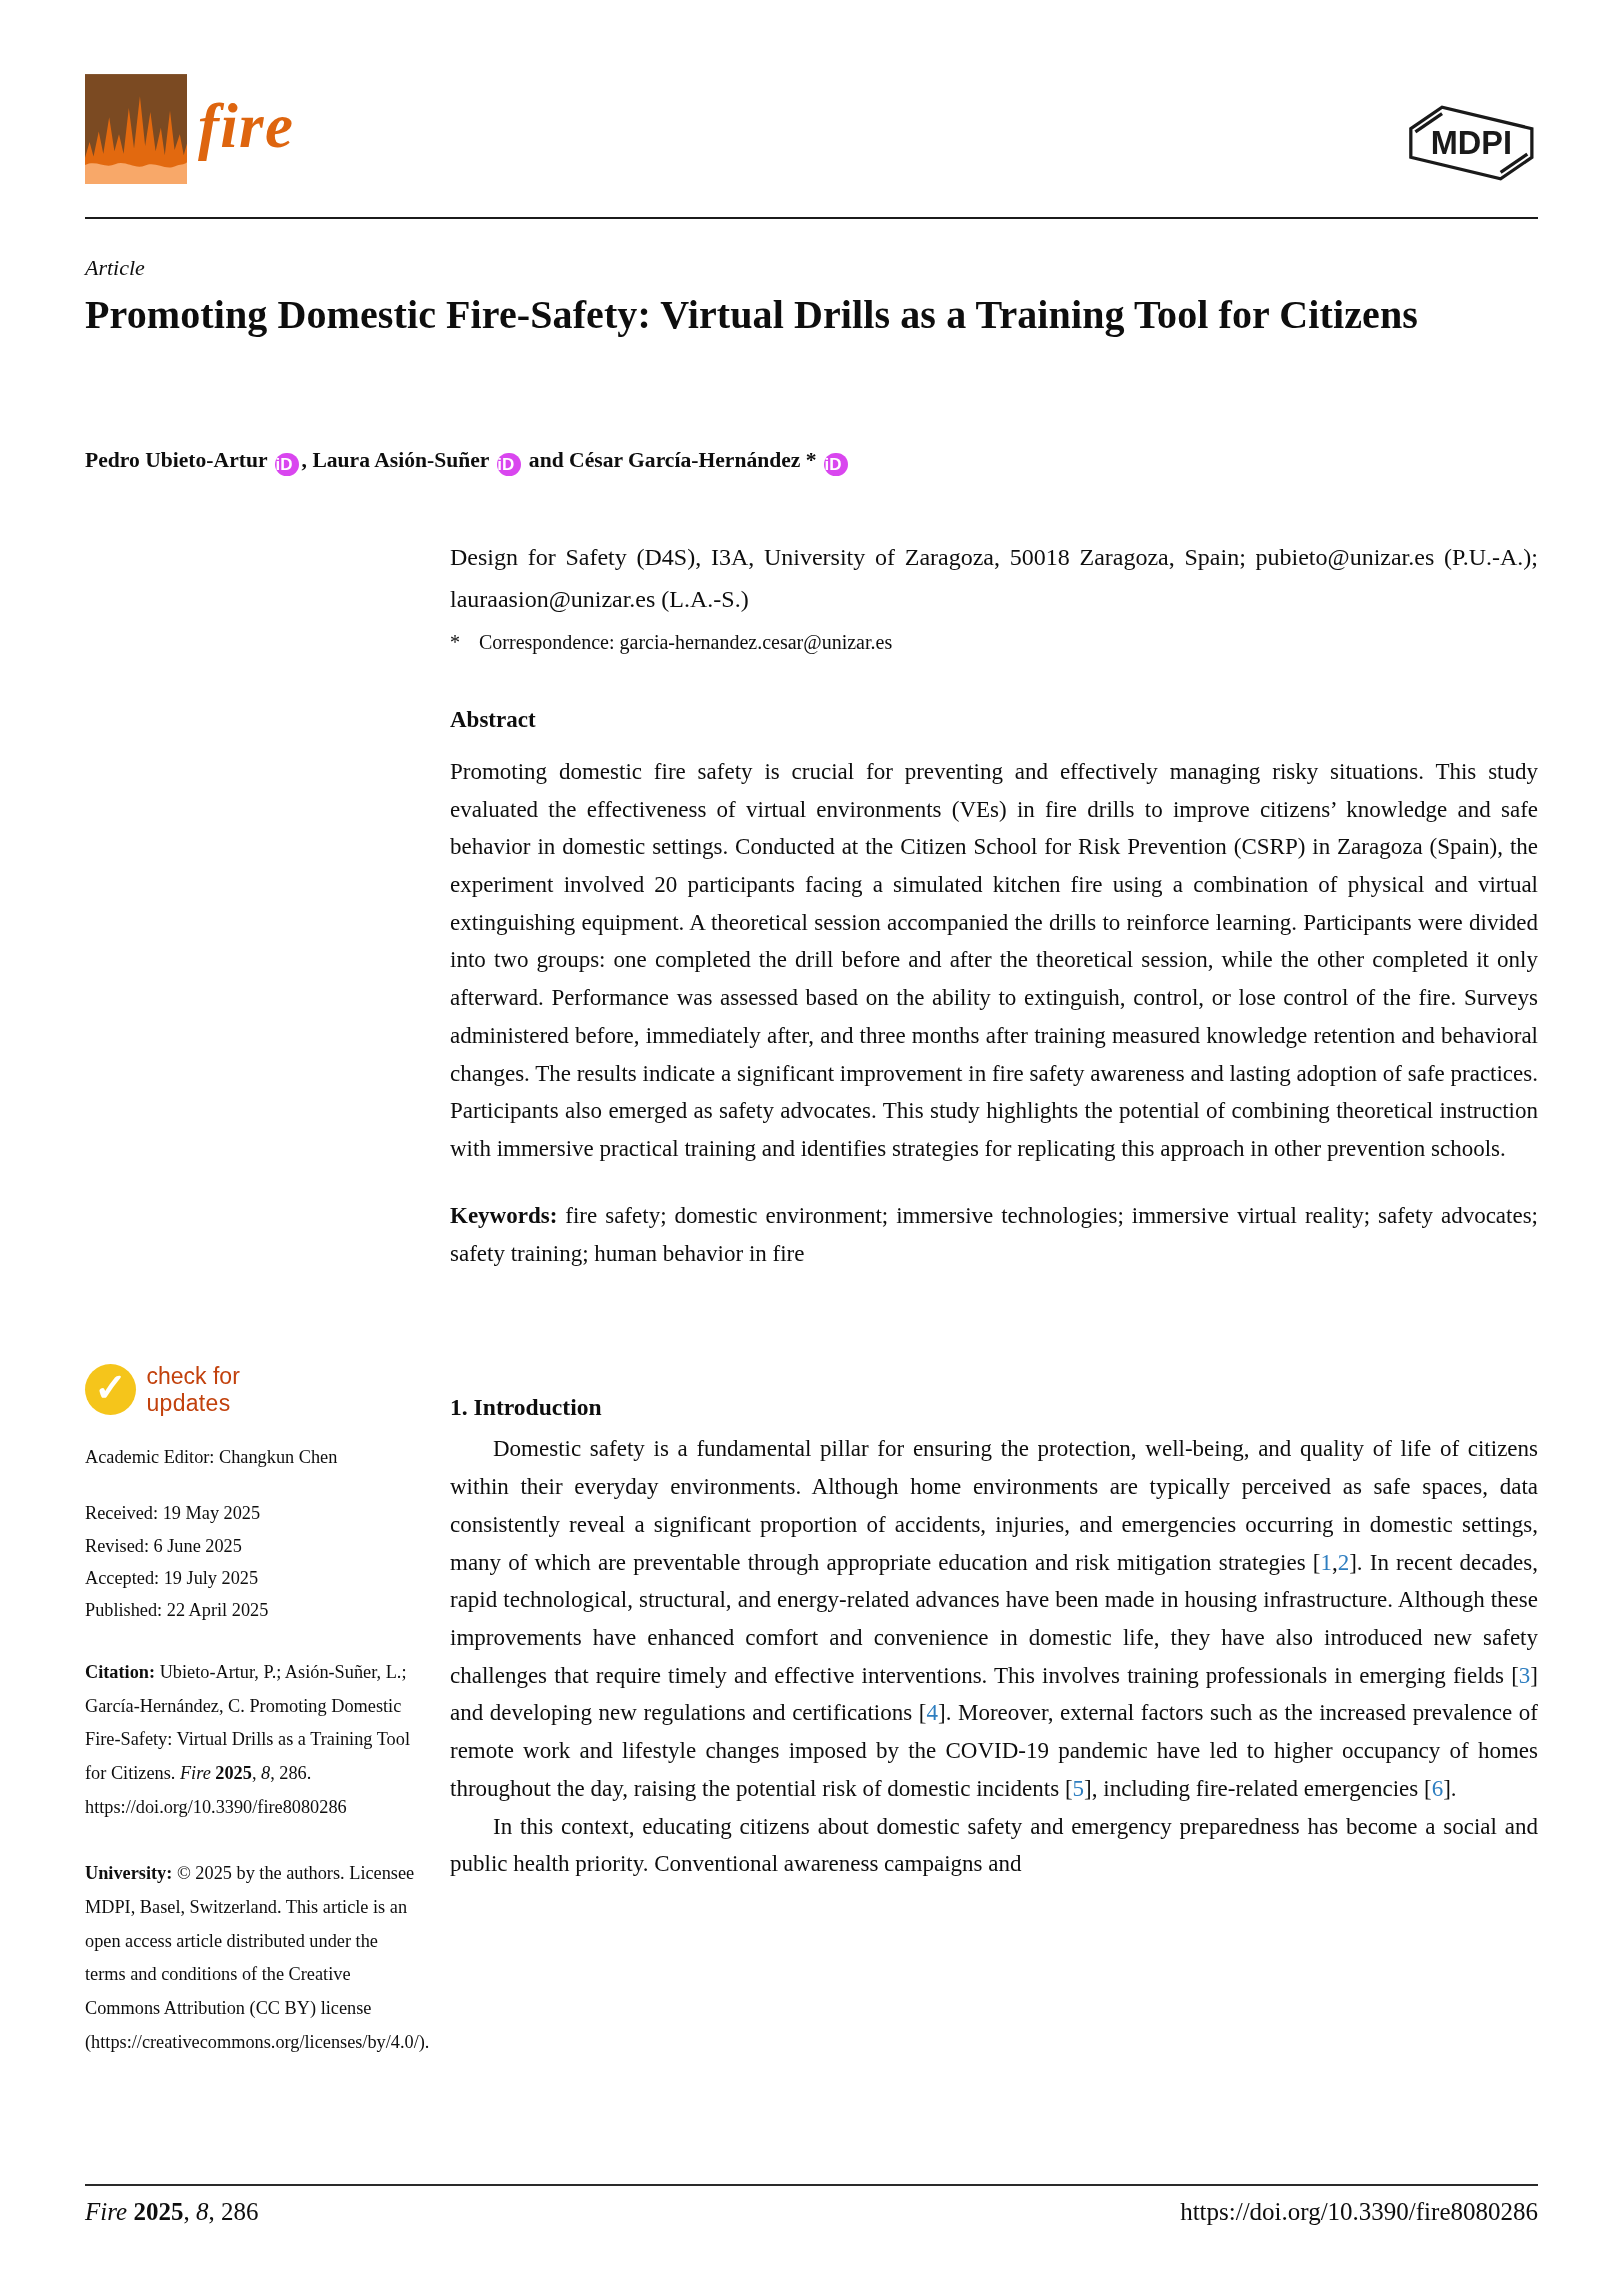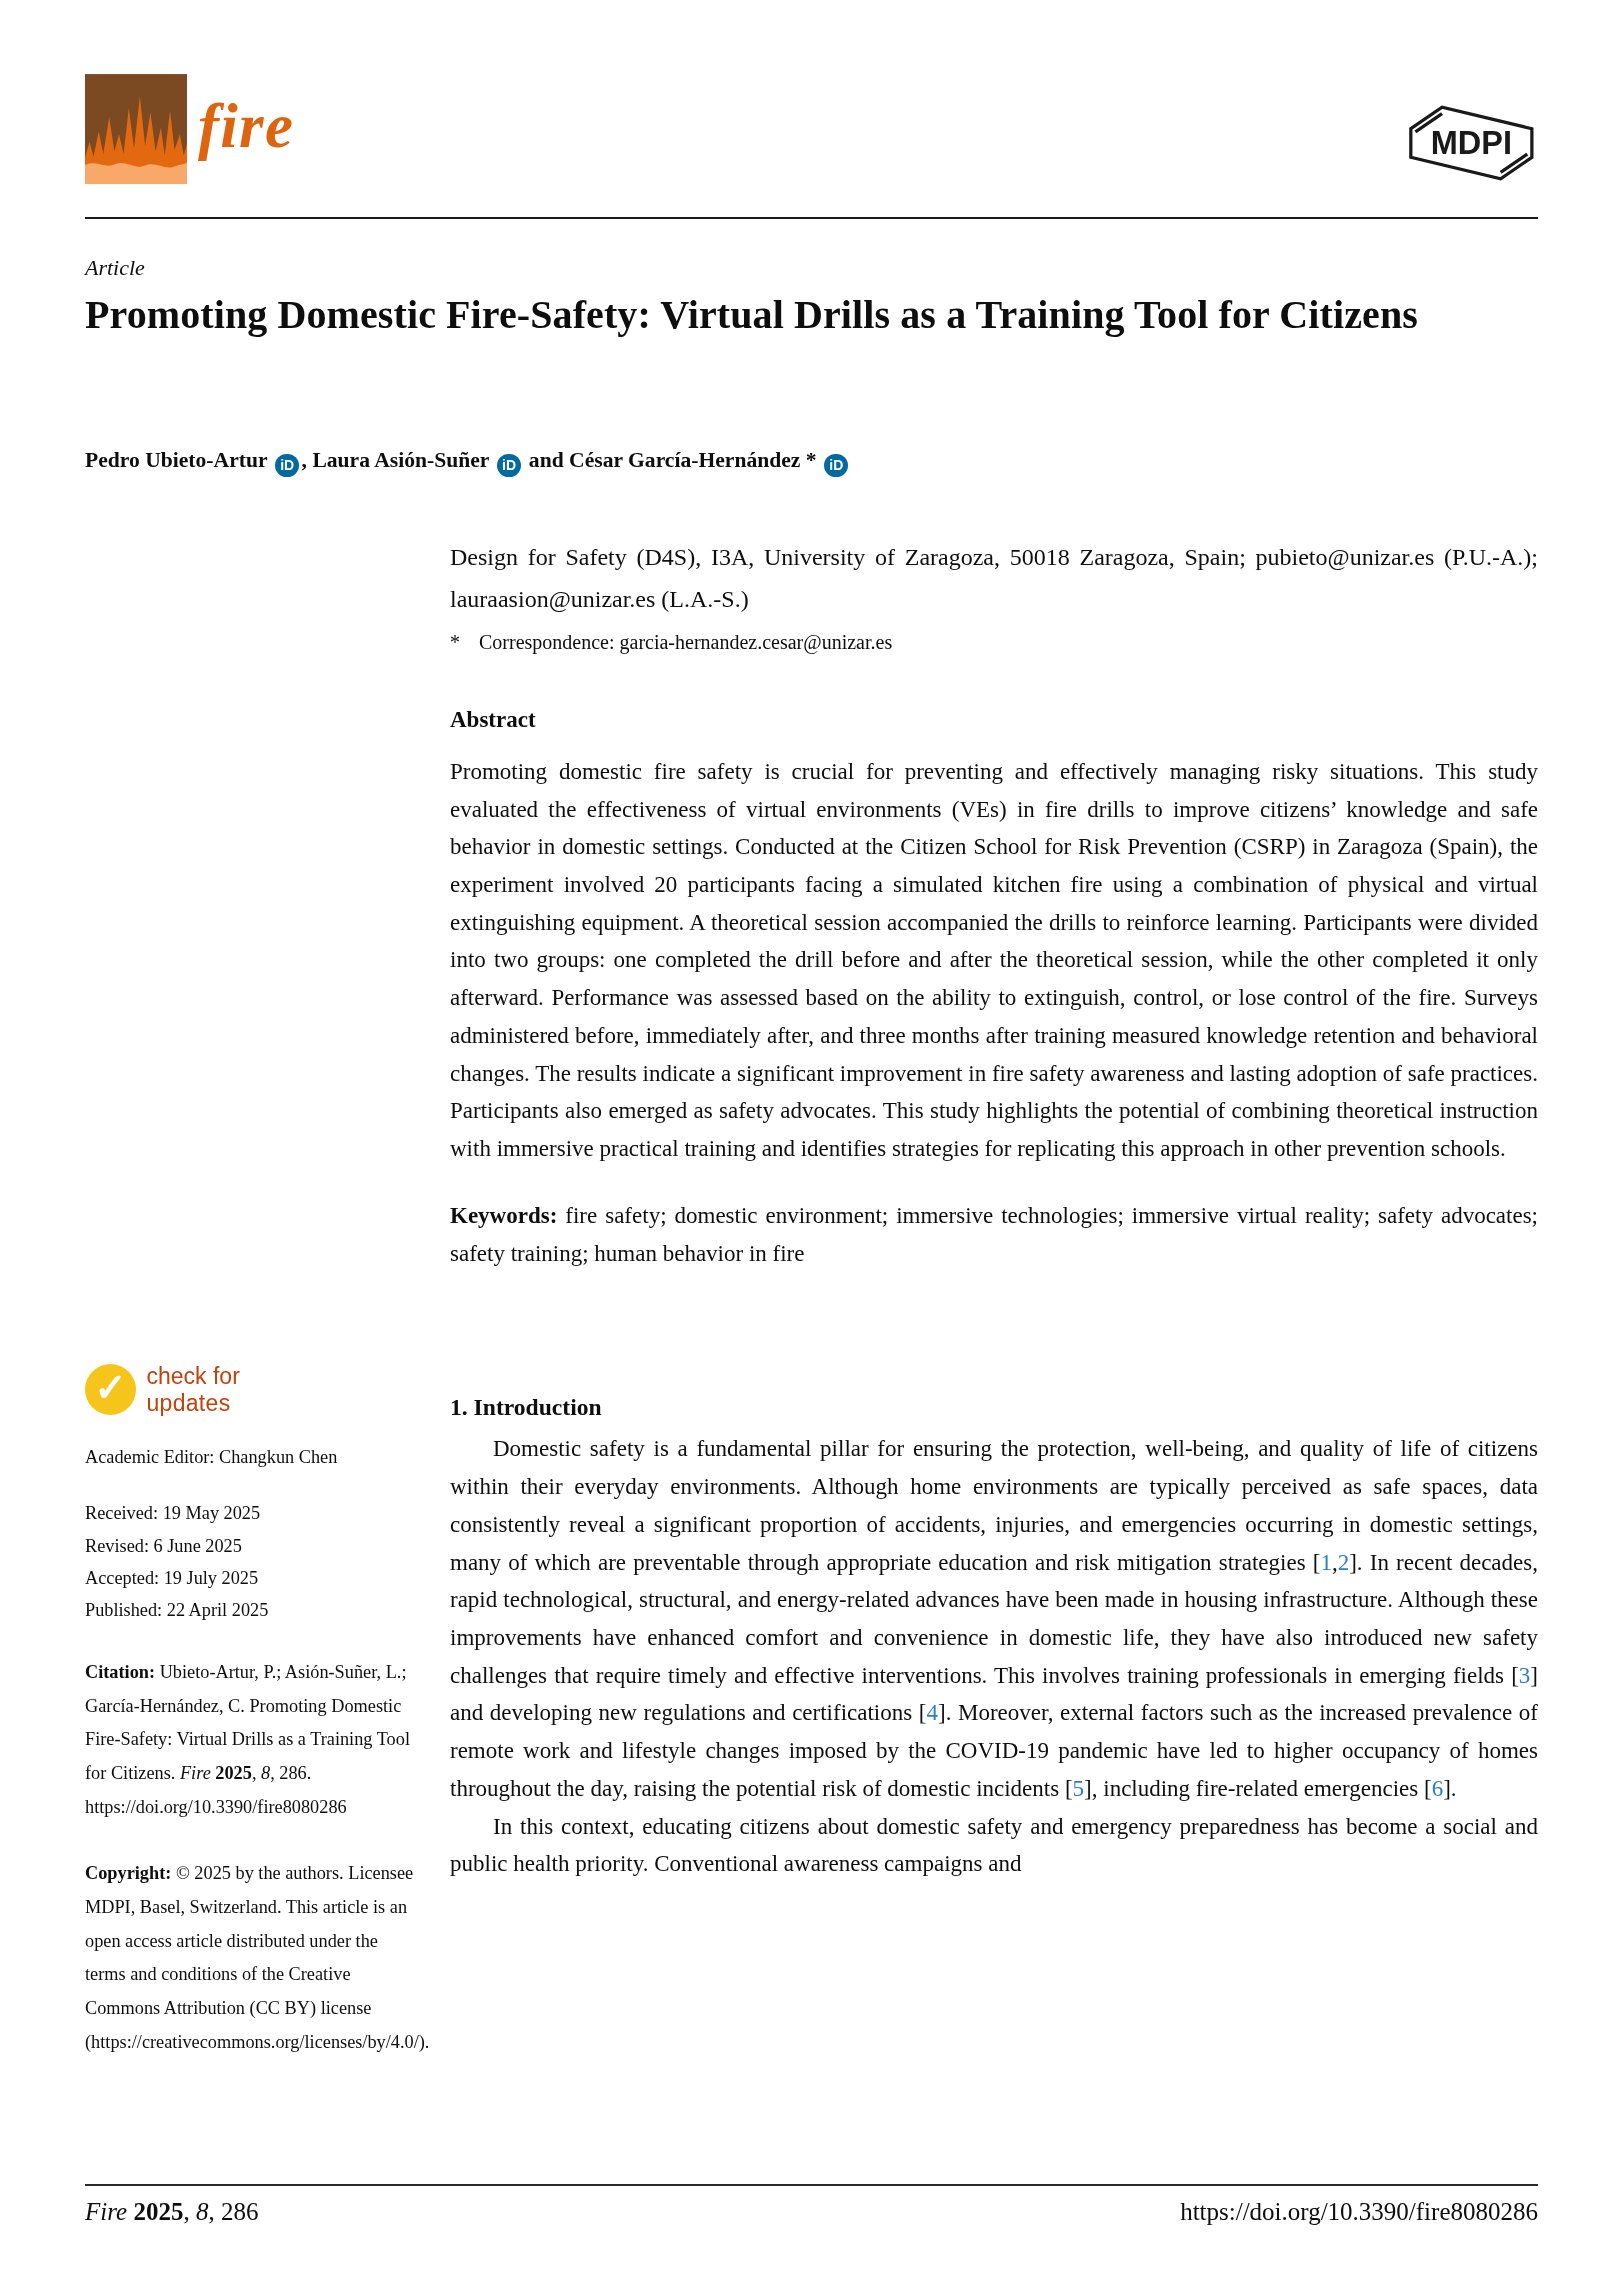--- a/index.html
+++ b/index.html
@@ -23,22 +23,22 @@
   .top-rule{position:absolute;left:85px;top:217px;width:1453px;height:0;border-top:2.6px solid #1b1b1b;}
 
   .article-type{position:absolute;left:85px;top:255px;font-size:22px;font-style:italic;}
   .title{
     position:absolute;left:85px;top:288px;width:1407px;
     font-size:40px;font-weight:bold;line-height:1.34;letter-spacing:0.1px;
   }
   .authors{position:absolute;left:85px;top:448px;font-size:21.6px;font-weight:bold;}
   .orcid{
     display:inline-block;width:23.6px;height:23.6px;border-radius:50%;
-    background:#0369a1;color:#ffffff;text-align:center;
-    font-family:"Liberation Sans", sans-serif;font-size:14px;font-weight:bold;
+    background:#d946ef;color:#ffffff;
+    font-family:"Liberation Sans", sans-serif;font-size:17px;font-weight:bold;
     line-height:23.6px;vertical-align:-2.6px;margin:0 2.6px 0 7.9px;
   }
 
   
   .right-col{position:absolute;left:450px;top:537px;width:1088px;}
   .affiliation{font-size:24px;line-height:1.74;text-align:justify;}
   .correspondence{font-size:20px;line-height:1.74;margin-top:4px;}
   .corr-marker{display:inline-block;width:29px;}
   .abstract-heading{margin-top:48px;font-size:23px;font-weight:bold;}
   .abstract-body{margin-top:19.6px;font-size:23px;line-height:1.64;text-align:justify;}
@@ -139,21 +139,21 @@
 
     <div class="sb-dates">
       <div>Received: 19 May 2025</div>
       <div>Revised: 6 June 2025</div>
       <div>Accepted: 19 July 2025</div>
       <div>Published: 22 April 2025</div>
     </div>
 
     <div class="sb-citation"><span class="b">Citation: </span><span>Ubieto-Artur, P.; Asión-Suñer, L.; García-Hernández, C. Promoting Domestic Fire-Safety: Virtual Drills as a Training Tool for Citizens. </span><span class="i">Fire </span><span class="b">2025</span><span>, </span><span class="i">8</span><span>, 286. https://doi.org/10.3390/fire8080286</span></div>
 
-    <div class="sb-copyright"><span class="b">Copyright: </span><span>© 2025 by the authors. Licensee MDPI, Basel, Switzerland. This article is an open access article distributed under the terms and conditions of the Creative Commons Attribution (CC BY) license (https://creativecommons.org/licenses/by/4.0/).</span></div>
+    <div class="sb-copyright"><span class="b">University: </span><span>© 2025 by the authors. Licensee MDPI, Basel, Switzerland. This article is an open access article distributed under the terms and conditions of the Creative Commons Attribution (CC BY) license (https://creativecommons.org/licenses/by/4.0/).</span></div>
   </div>
 
   <div class="footer-rule"></div>
   <div class="footer">
     <div><span class="i">Fire </span><span class="b">2025</span><span>, </span><span class="i">8</span><span>, 286</span></div>
     <div>https://doi.org/10.3390/fire8080286</div>
   </div>
 
 </div>
 

